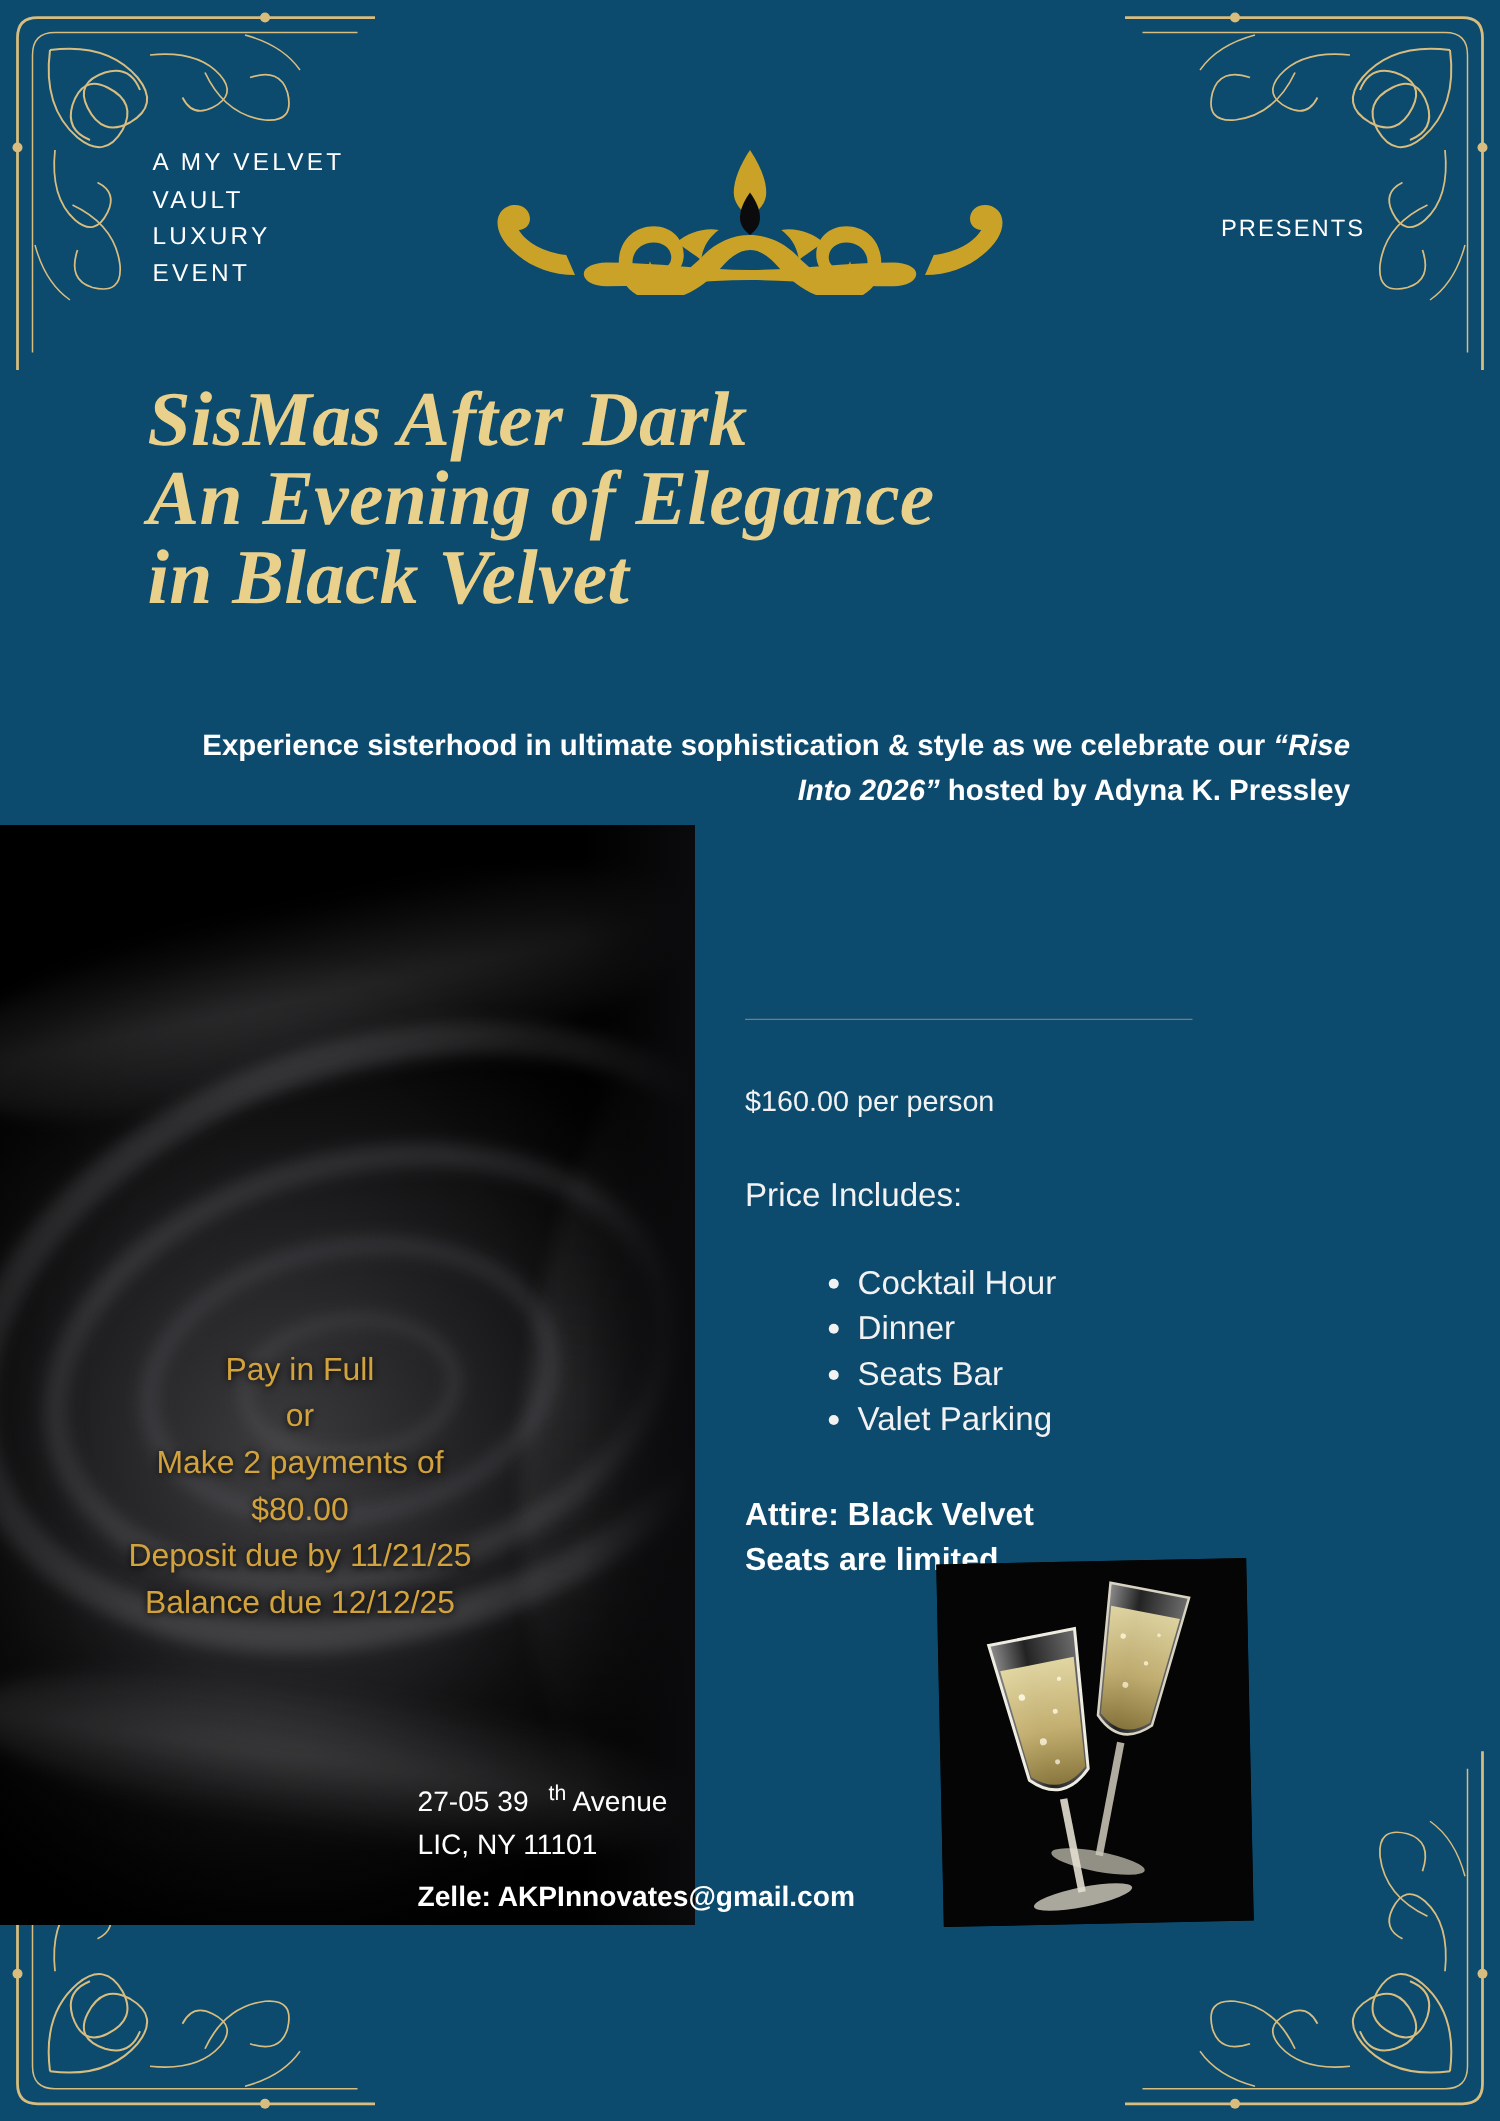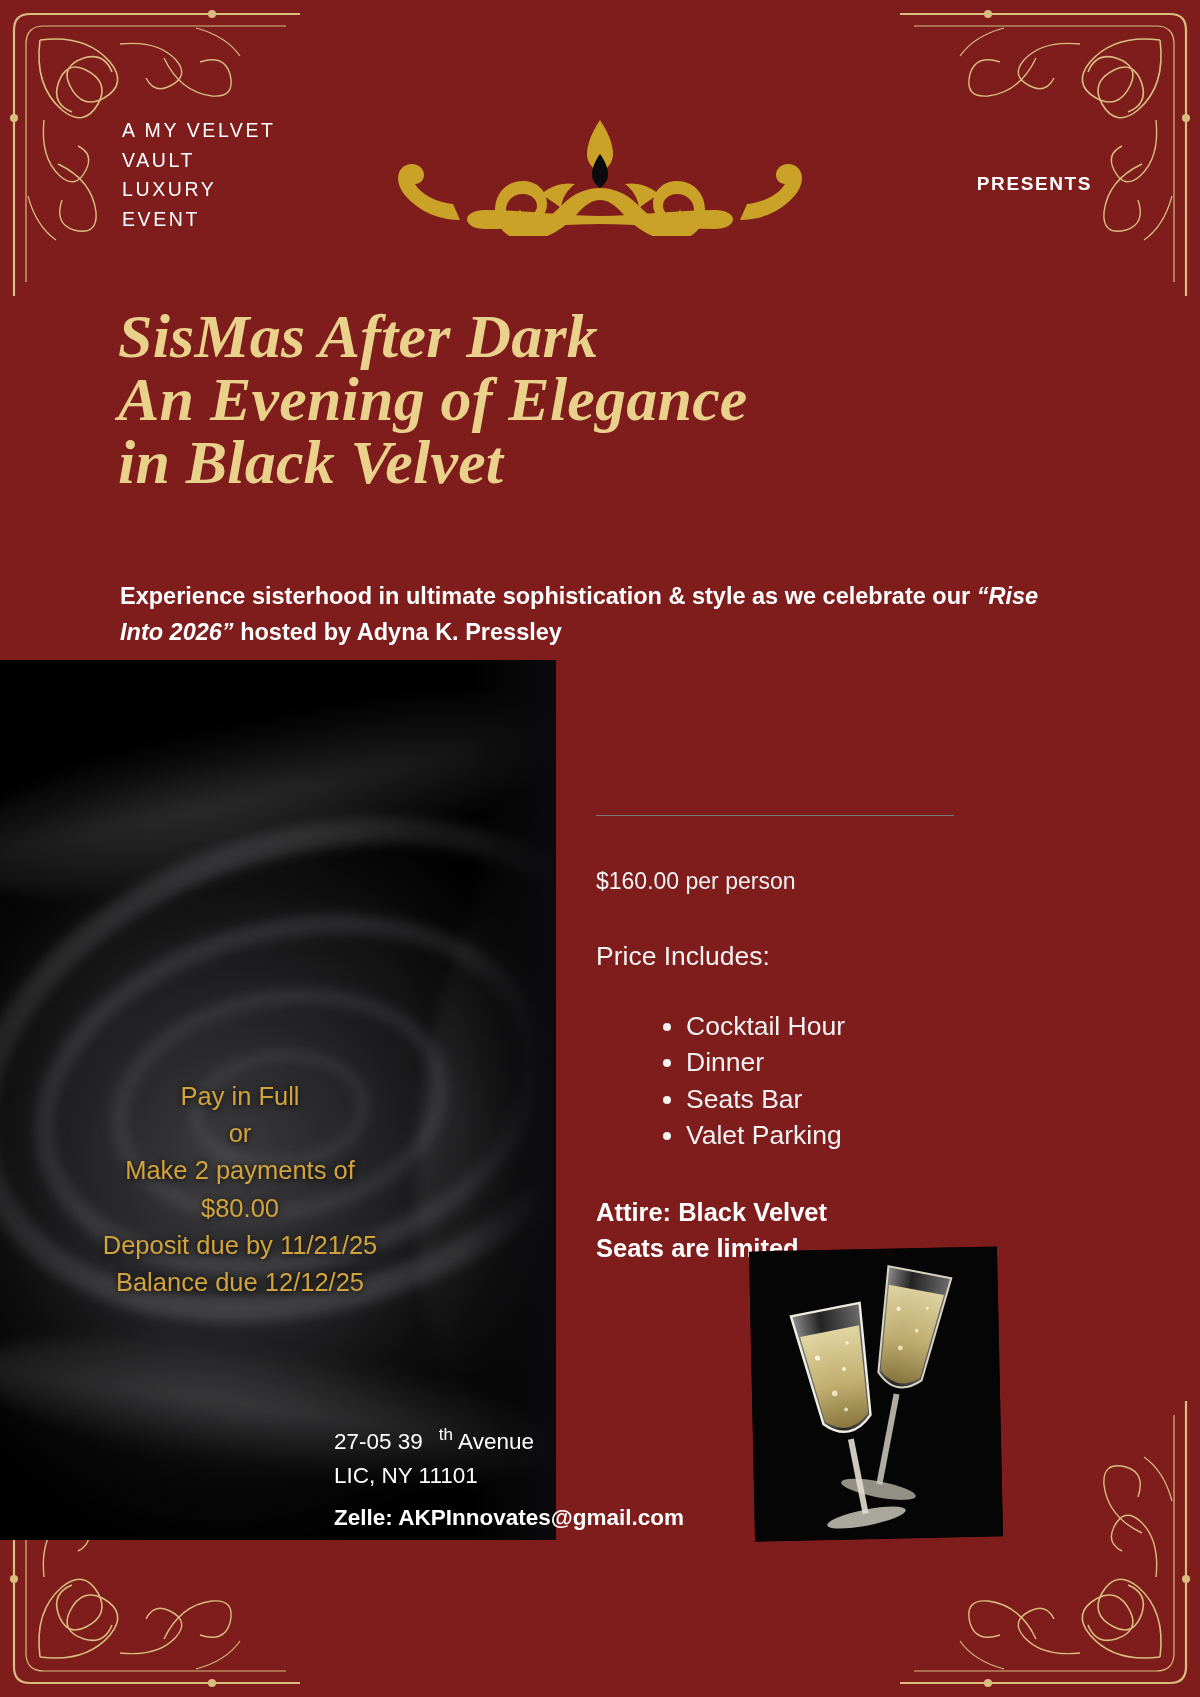--- a/index.html
+++ b/index.html
@@ -9,21 +9,21 @@
     height: 1697px;
     background: #0a0a0c;
     font-family: "Liberation Sans", sans-serif;
     overflow: hidden;
     position: relative;
   }
 
   .flyer {
     position: absolute;
     inset: 0;
-    background: #7f1d1d;
+    background: #0c4a6e;
     overflow: hidden;
   }
 
   
   .corner {
     position: absolute;
     width: 330px;
     height: 300px;
     pointer-events: none;
   }
@@ -51,21 +51,21 @@
     line-height: 1.52;
     font-weight: 400;
     white-space: pre-line;
   }
   .presents {
     position: absolute;
     right: 108px;
     top: 67px;
     color: #ffffff;
     font-size: 19px;
-    font-weight: bold;
+    font-weight: normal;
     letter-spacing: 1.6px;
   }
   .flourish {
     position: absolute;
     left: 50%;
     transform: translateX(-50%);
     top: 0px;
     width: 470px;
     height: 130px;
   }
@@ -85,21 +85,21 @@
     line-height: 1.02;
     letter-spacing: 0.2px;
     white-space: pre-line;
   }
 
   .subtitle {
     position: absolute;
     left: 120px;
     top: 578px;
     width: 960px;
-    text-align: left;
+    text-align: right;
     color: #ffffff;
     font-size: 23.5px;
     font-weight: bold;
     line-height: 1.55;
   }
   .subtitle .em { font-style: italic; }
 
   
   .velvet {
     position: absolute;

